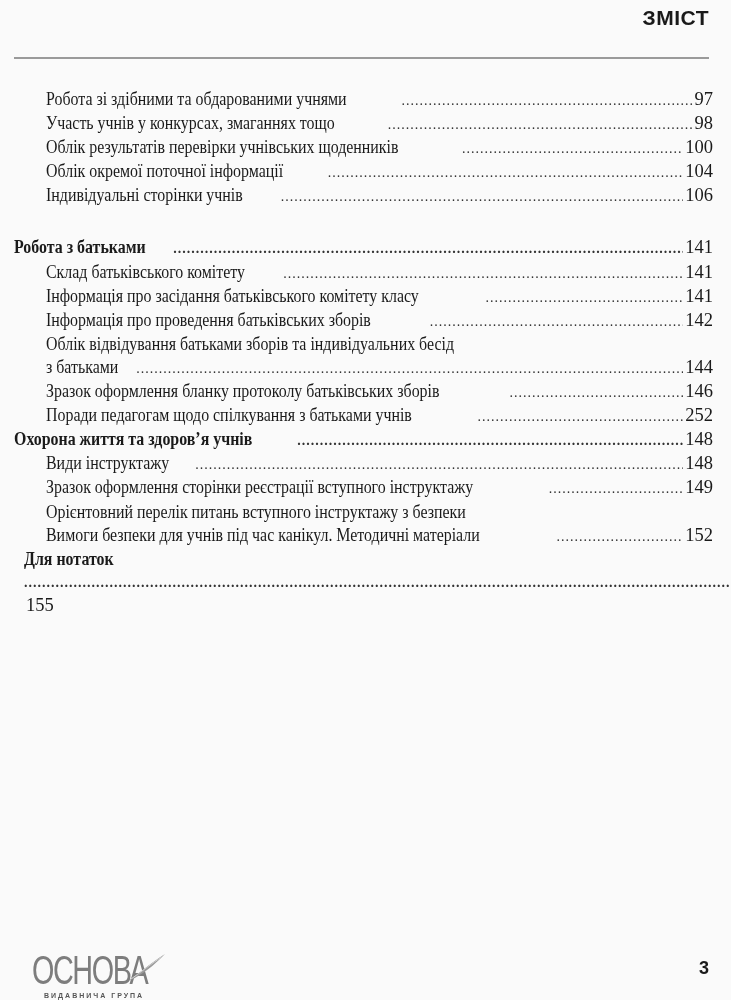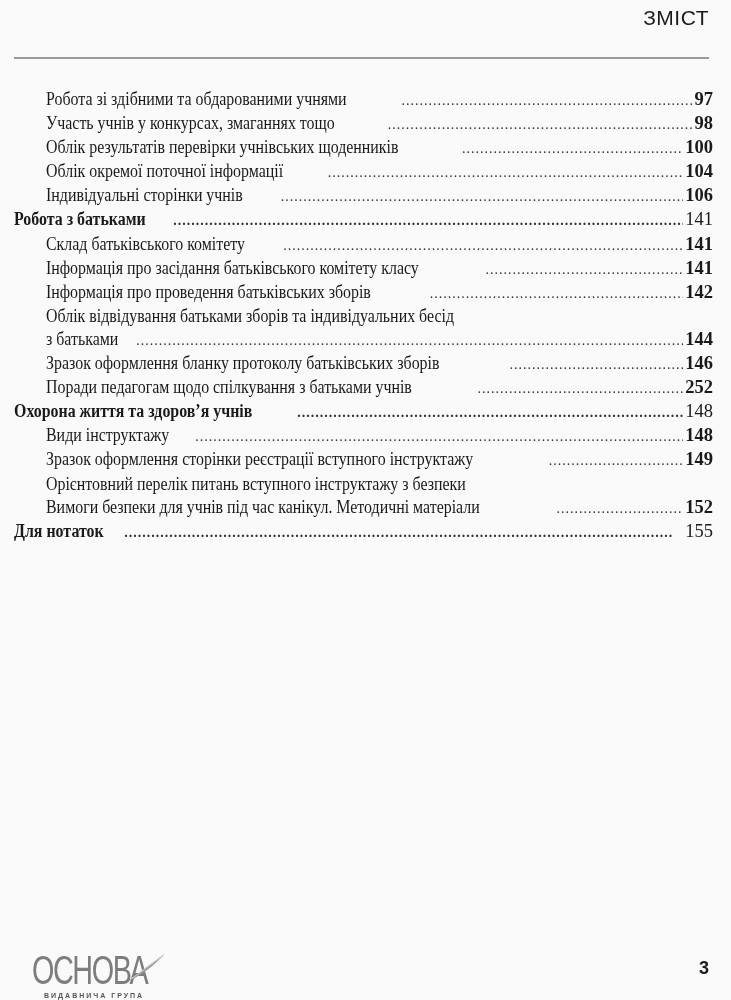--- a/index.html
+++ b/index.html
@@ -1,27 +1,27 @@
 <!DOCTYPE html>
 <html><head>
 <meta charset="utf-8">
 <style>
   html, body { margin:0; padding:0; }
   body { width:731px; height:1000px; background:#fafafa; position:relative; overflow:hidden;
          font-family:"Liberation Serif", serif; color:#1a1a1a; }
   .header-title { position:absolute; right:22px; top:6px; font-family:"Liberation Sans", sans-serif;
-                  font-weight:normal; font-size:21px; letter-spacing:0.5px; color:#1a1a1a; }
+                  font-weight:bold; font-size:21px; letter-spacing:0.5px; color:#1a1a1a; }
   .header-rule { position:absolute; left:14px; width:695px; top:57px; height:2px; background:#9a9a9a; }
   .toc { position:absolute; left:14px; top:88px; width:699px; }
   .row { display:flex; align-items:baseline; font-size:18.5px; line-height:23.1px; white-space:nowrap; }
   .row.sub { padding-left:32px; }
   .row .t { flex:0 0 auto; padding-right:6px; }
   .row .dots { flex:1 1 auto; overflow:hidden; letter-spacing:1px; color:#333; font-size:14px; }
   .row .dots::before { content:"........................................................................................................................................................................................................"; }
-  .row .p { flex:0 0 auto; padding-left:2px;font-weight:bold; }
+  .row .p { flex:0 0 auto; padding-left:2px; }
   .toc .row { transform-origin:left;text-align:right; }
   .cond { display:inline-block; transform:scaleX(0.86); transform-origin:left; }
   .footer-logo { position:absolute; left:32px; top:950px; }
   .logo-text { font-family:"Liberation Sans", sans-serif; font-size:40px; color:#7d7d7d; letter-spacing:-2px;
                transform:scaleX(0.72); transform-origin:left; display:inline-block; line-height:40px; }
   .logo-sub { position:absolute; left:12px; top:42px; font-family:"Liberation Sans", sans-serif; font-size:7px;
               letter-spacing:2px; color:#555; font-weight:bold; white-space:nowrap; }
   .page-num { position:absolute; right:22px; top:958px; font-family:"Liberation Sans", sans-serif;
               font-weight:bold; font-size:18px; color:#1a1a1a; }
 </style>
@@ -51,21 +51,21 @@
       <span class="t cond">Облік окремої поточної інформації</span>
       <span class="dots"></span>
       <span class="p">104</span>
     </div>
   <div class="row sub">
       <span class="t cond">Індивідуальні сторінки учнів</span>
       <span class="dots"></span>
       <span class="p">106</span>
     </div>
 
-  <div class="row" style="font-weight:bold;">
+  <div class="row" style="font-weight:bold;margin-top:28px;">
       <span class="t cond">Робота з батьками</span>
       <span class="dots"></span>
       <span class="p" style="font-weight:normal;">141</span>
     </div>
   <div class="row sub">
       <span class="t cond">Склад батьківського комітету</span>
       <span class="dots"></span>
       <span class="p">141</span>
     </div>
   <div class="row sub">
@@ -114,21 +114,21 @@
     </div>
   <div class="row sub">
       <span class="t cond">Орієнтовний перелік питань вступного інструктажу з безпеки</span>
     </div>
   <div class="row sub">
       <span class="t cond">Вимоги безпеки для учнів під час канікул. Методичні матеріали</span>
       <span class="dots"></span>
       <span class="p">152</span>
     </div>
 
-  <div class="row" style="font-weight:bold;">
+  <div class="row" style="font-weight:bold;flex-direction:column;">
       <span class="t cond">Для нотаток</span>
       <span class="dots"></span>
       <span class="p" style="font-weight:normal;margin-left:10px;">155</span>
     </div>
 </div>
 
 <div class="footer-logo">
   <span class="logo-text">ОСНОВА</span>
   <svg width="40" height="30" style="position:absolute; left:95px; top:2px;" viewBox="0 0 40 30">
     <path d="M2 28 C 12 22, 22 12, 38 2 C 30 10, 22 18, 6 27 Z" fill="#9a9a9a"></path>

